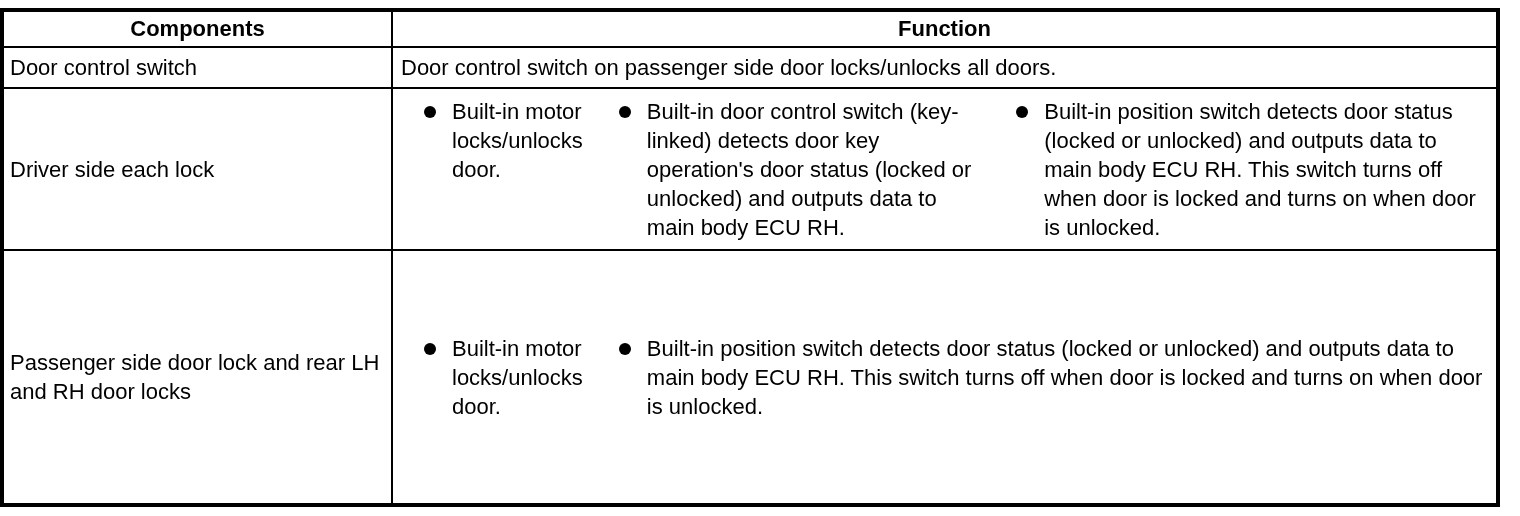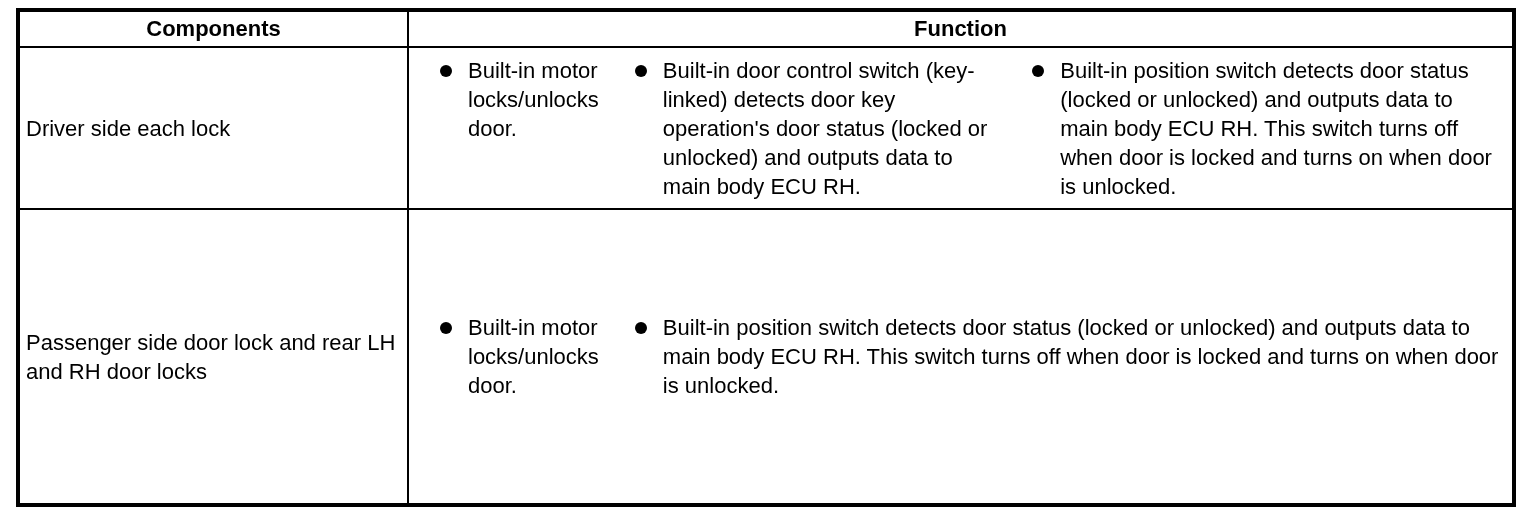--- a/index.html
+++ b/index.html
@@ -12,21 +12,21 @@
     color: #000000;
   }
   .page {
     position: relative;
     width: 1520px;
     height: 516px;
     background: #ffffff;
   }
   table.spec-table {
     position: absolute;
-    left: 16px;
+    left: 0;
     top: 8px;
     width: 1500px;
     height: 499px;
     border-collapse: collapse;
     table-layout: fixed;
     background: #ffffff;
   }
   table.spec-table, table.spec-table th, table.spec-table td {
     border: 2px solid #000000;
   }
@@ -83,20 +83,24 @@
 
 <div class="page">
   <table class="spec-table">
     <thead>
       <tr>
         <th class="col-components">Components</th>
         <th class="col-function">Function</th>
       </tr>
     </thead>
     <tbody>
+      <tr class="row-2">
+        <td class="component-cell">Door control switch</td>
+        <td class="function-cell">Door control switch on passenger side door locks/unlocks all doors.</td>
+      </tr>
       <tr class="row-4">
         <td class="component-cell">Driver side each lock</td>
         <td class="function-cell has-bullets">
           <div class="bullet-list">
             <div class="bullet-item">
               <span class="bullet-dot"></span>
               <span class="bullet-text">Built-in motor locks/unlocks door.</span>
             </div>
             <div class="bullet-item">
               <span class="bullet-dot"></span>

